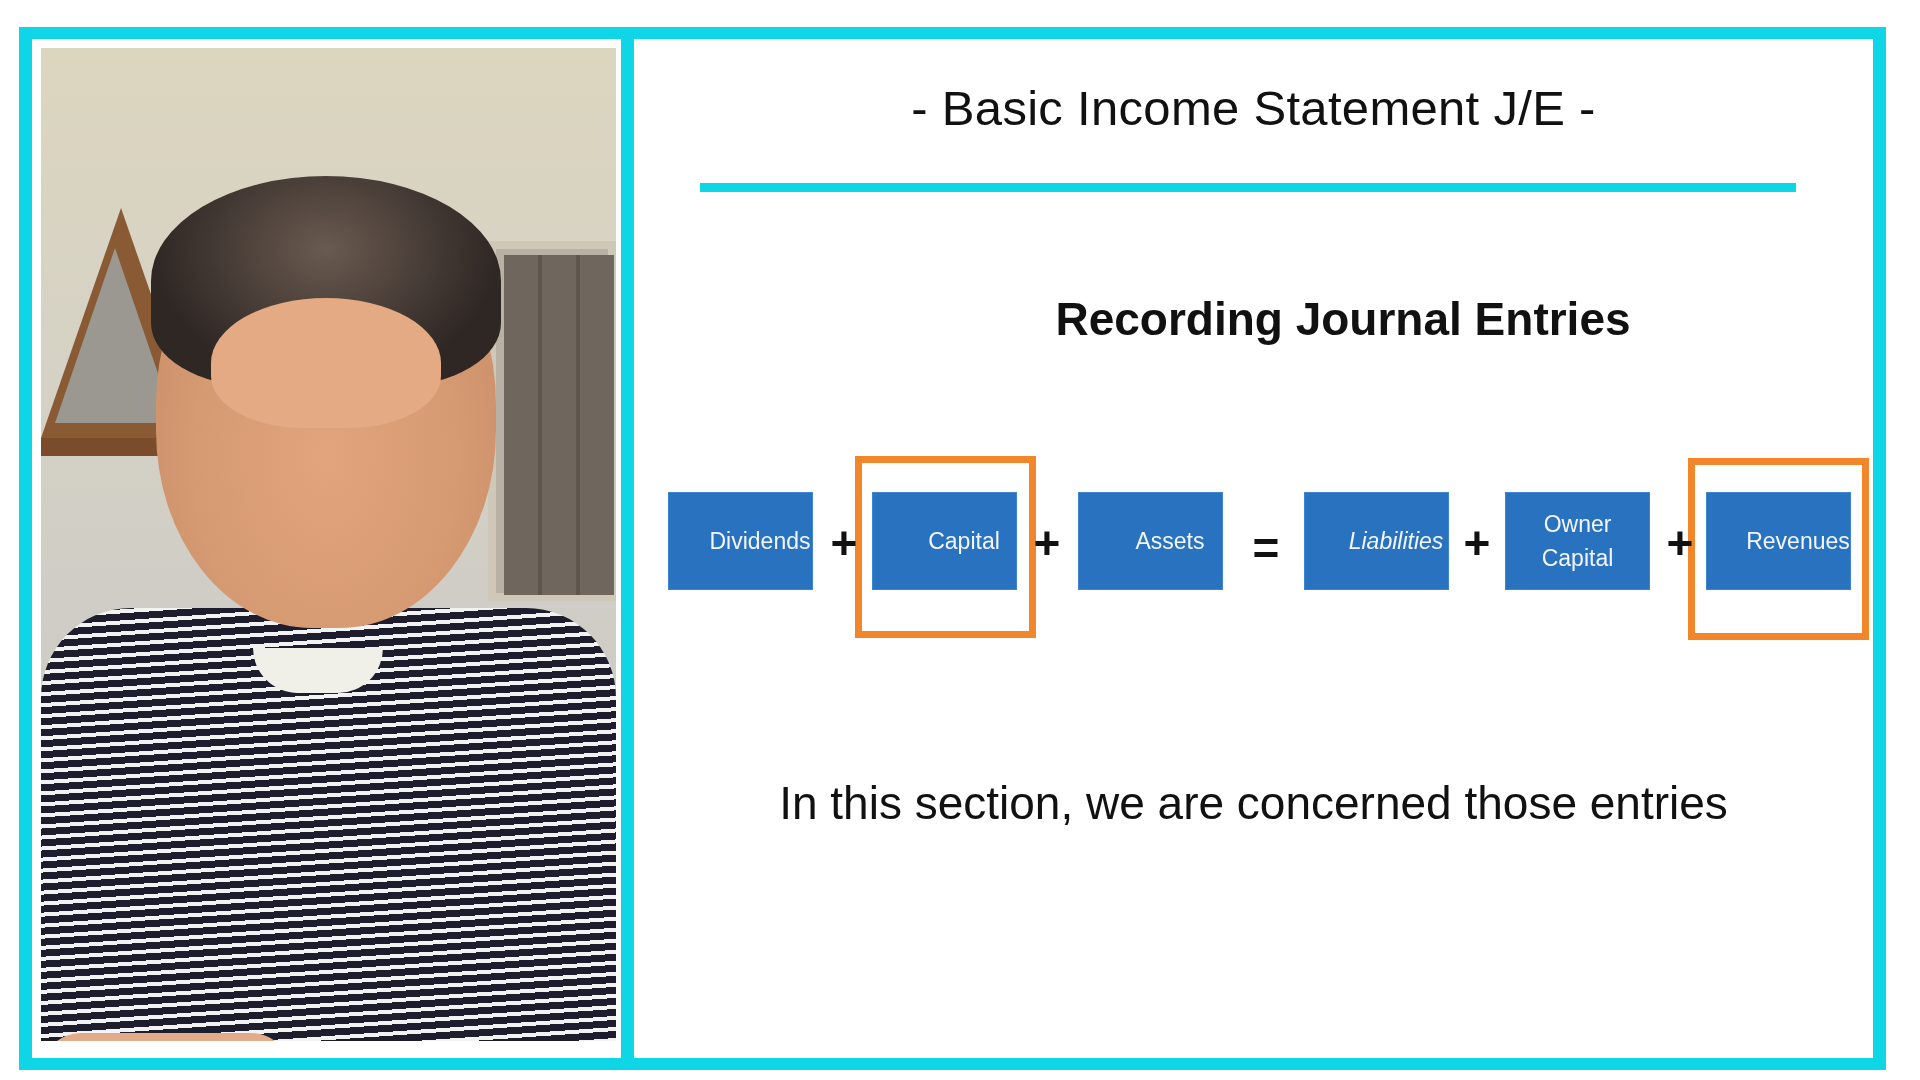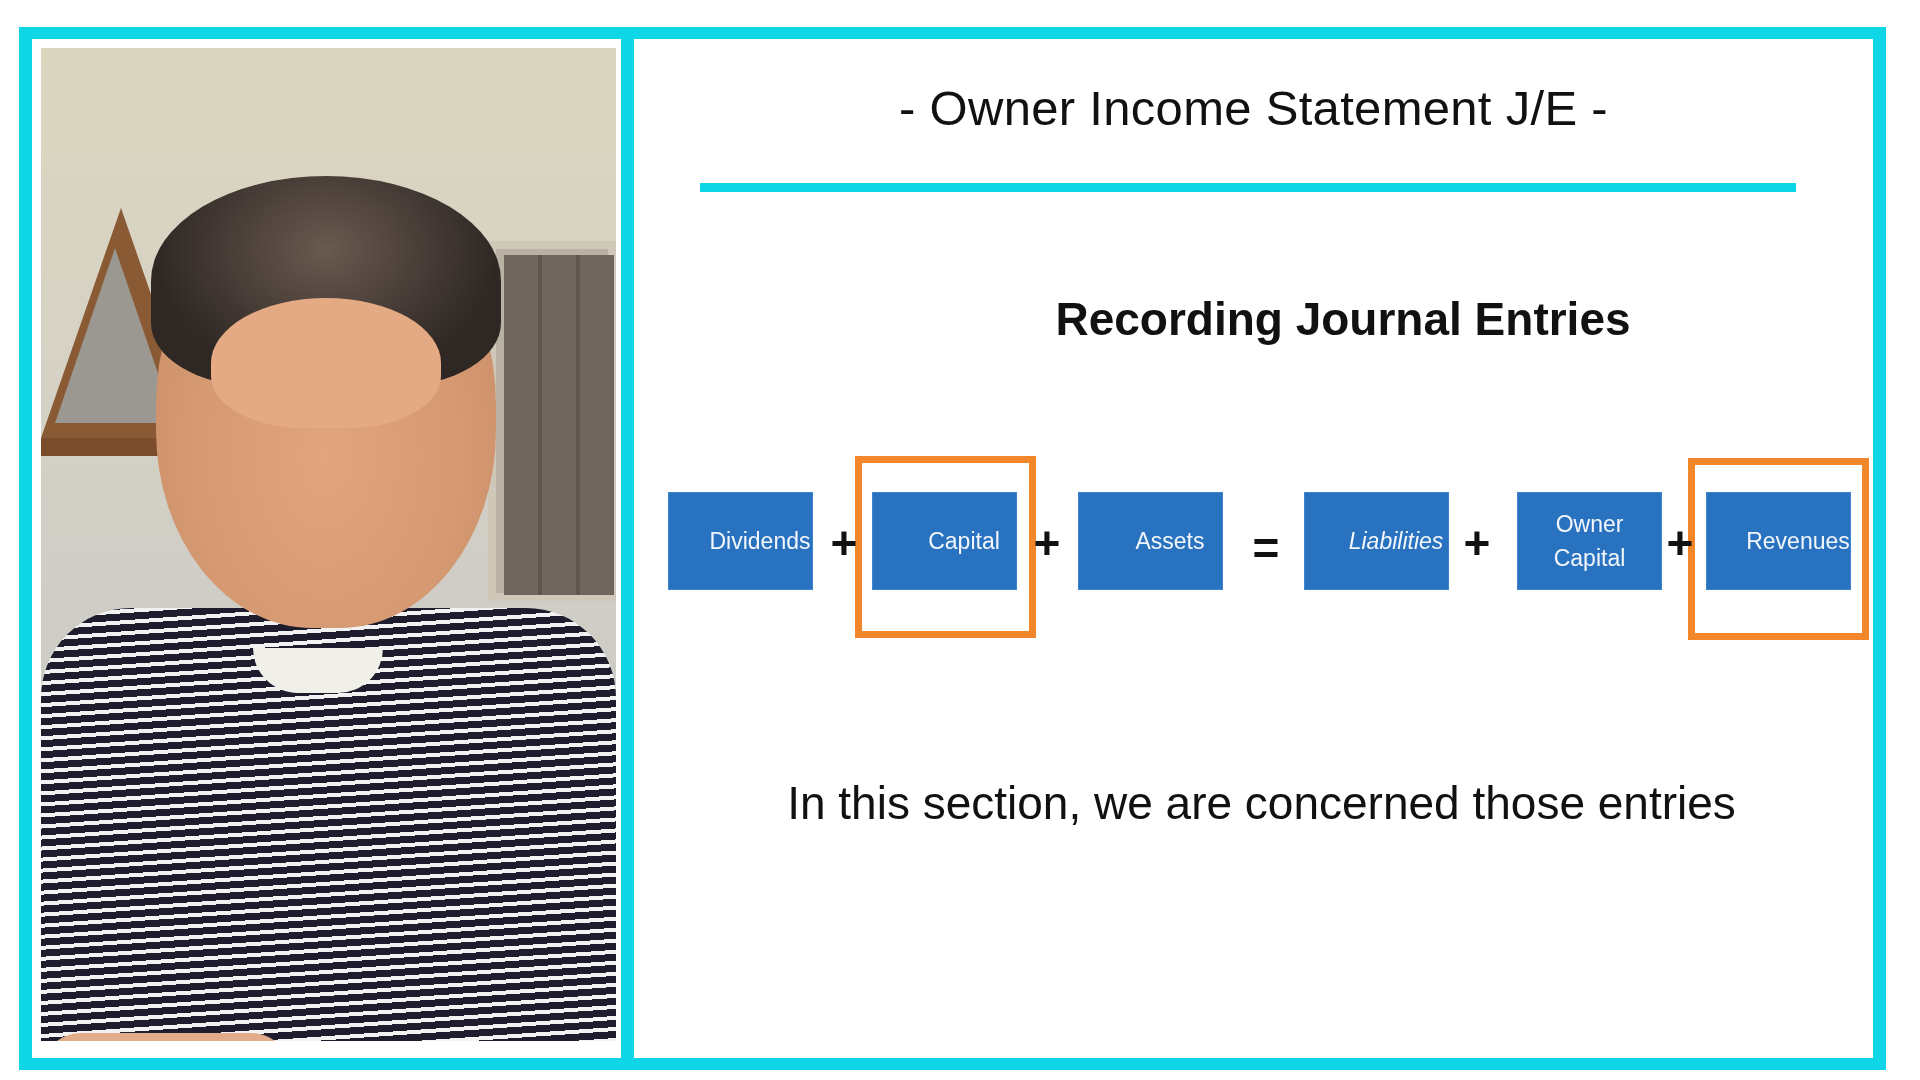--- a/index.html
+++ b/index.html
@@ -81,21 +81,21 @@
   }
   .op {
     position:absolute; top:520px; font-size:46px; font-weight:bold; color:#111;
     width:40px; text-align:center; line-height:46px;
   }
   .highlight {
     position:absolute; border:7px solid #f2862b; box-sizing:border-box;
   }
   .body-text {
     position:absolute; left:634px; top:770px; width:1239px; text-align:center;
-    font-size:46px; color:#111; line-height:67px;margin-left:8px;
+    font-size:46px; color:#111; line-height:67px;
   }
 </style>
 </head>
 <body>
 
 <div class="frame" style="left:19px;top:27px;width:1867px;height:12px;"></div>
 <div class="frame" style="left:19px;top:1058px;width:1867px;height:12px;"></div>
 <div class="frame" style="left:19px;top:27px;width:13px;height:1043px;"></div>
 <div class="frame" style="left:1873px;top:27px;width:13px;height:1043px;"></div>
 <div class="frame" style="left:621px;top:27px;width:13px;height:1043px;"></div>
@@ -107,34 +107,34 @@
   <div class="woodframe"></div>
   <div class="woodframe-in"></div>
   <div class="shirt"></div>
   <div class="undershirt"></div>
   <div class="head"></div>
   <div class="hair"></div>
   <div class="forehead"></div>
   <div class="hand"></div>
 </div>
 
-<div class="slide-title">- Owner Income Statement J/E -</div>
+<div class="slide-title">- Basic Income Statement J/E -</div>
 <div class="title-rule"></div>
 <div class="subtitle">Recording Journal Entries</div>
 
 <div class="highlight" style="left:855px;top:456px;width:181px;height:182px;"></div>
 <div class="highlight" style="left:1688px;top:458px;width:181px;height:182px;"></div>
 
 <div class="box" style="left:668px;">Dividends</div>
 <div class="op" style="left:824px;">+</div>
 <div class="box" style="left:872px;">Capital</div>
 <div class="op" style="left:1027px;">+</div>
 <div class="box" style="left:1078px;">Assets</div>
 <div class="op" style="left:1246px;top:525px;">=</div>
 <div class="box" style="left:1304px;font-style:italic;">Liabilities</div>
 <div class="op" style="left:1457px;">+</div>
-<div class="box" style="left:1505px;padding:0 12px;margin-left:12px;">Owner Capital</div>
+<div class="box" style="left:1505px;padding:0 12px;">Owner Capital</div>
 <div class="op" style="left:1660px;">+</div>
 <div class="box" style="left:1706px;text-align:center;">Revenues</div>
 
 <div class="body-text">
   <div>In this section, we are concerned those entries</div>
 </div>
 
 </body></html>

